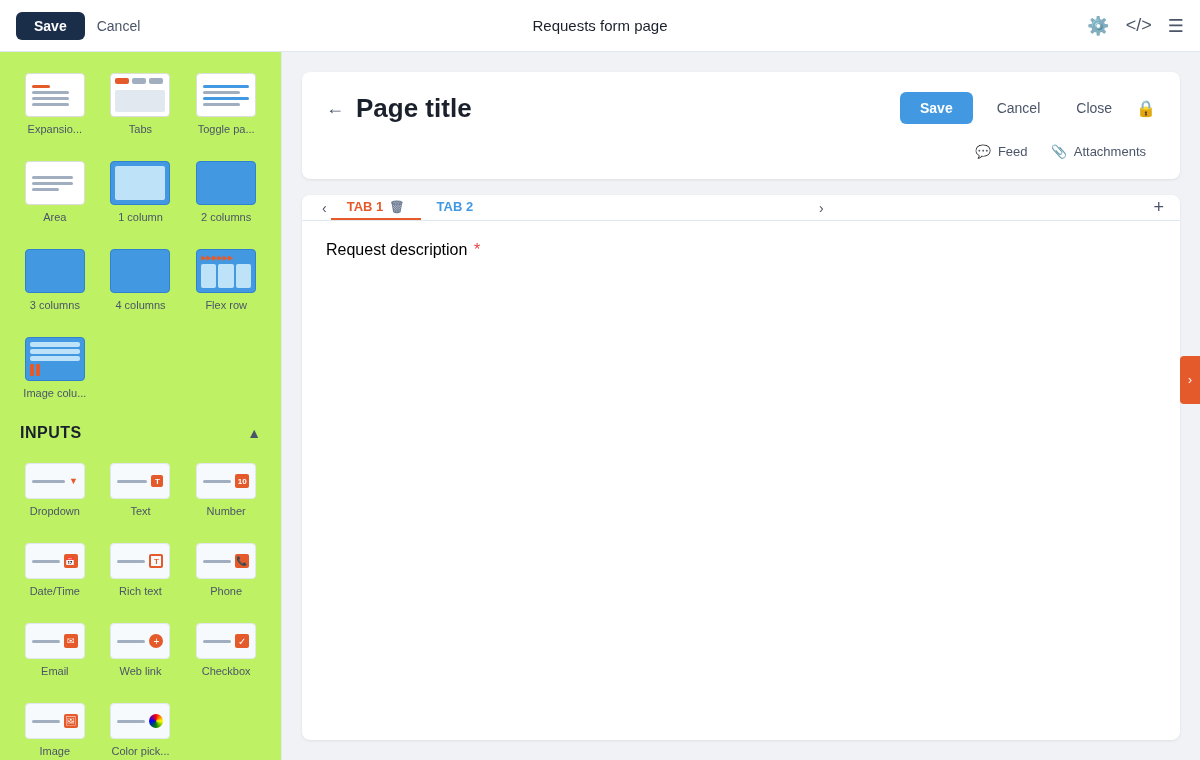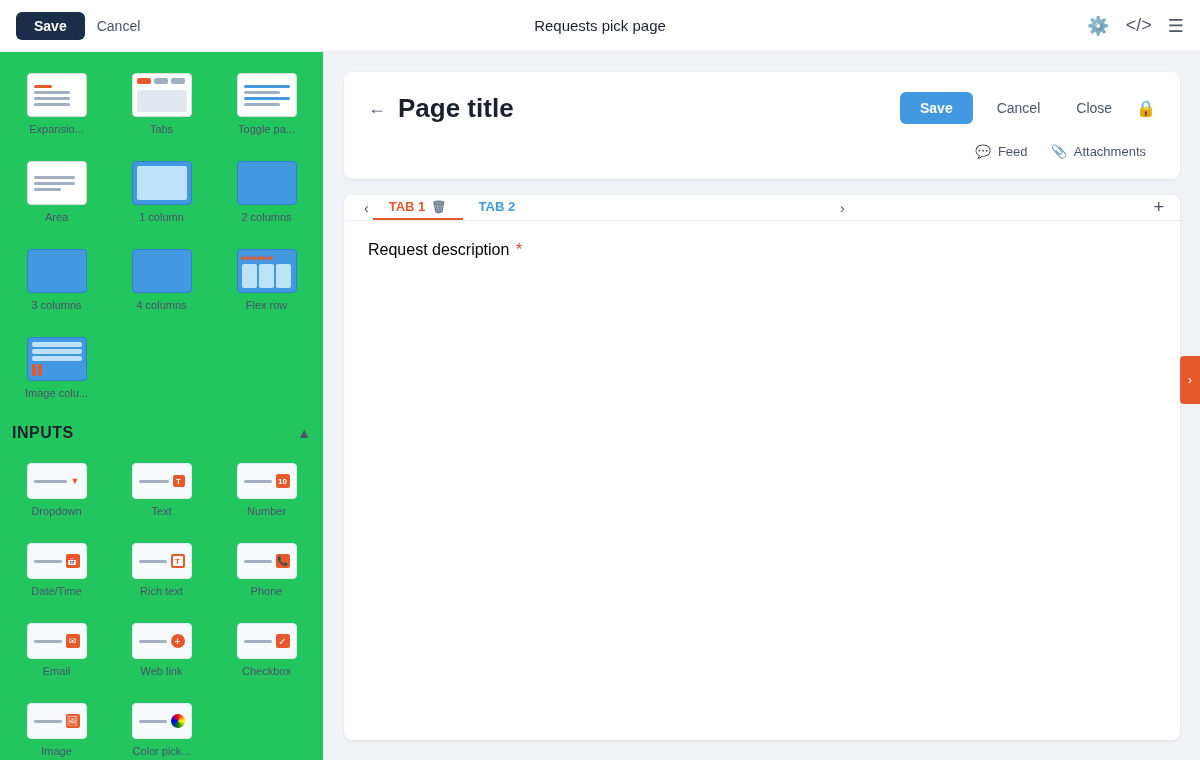--- a/index.html
+++ b/index.html
@@ -26,22 +26,22 @@
     .icon-btn {
       background: none; border: none; cursor: pointer; color: #4a5568;
       font-size: 18px; display: flex; align-items: center;
     }
 
     
     .main-layout { display: flex; height: calc(760px - 52px); }
 
     
     .sidebar {
-      width: 324px; background: #22c55e; border-right: 1px solid #e2e8f0;
-      overflow-y: auto; padding: 12px 8px;
+      width: 282px; background: #bef264; border-right: 1px solid #e2e8f0;
+      overflow-y: auto; padding: 12px 16px;
       flex-shrink: 0;
     }
 
     .widget-grid {
       display: grid; grid-template-columns: repeat(3, 1fr); gap: 8px;
       margin-bottom: 8px;
     }
     .widget-item {
       display: flex; flex-direction: column; align-items: center;
       gap: 6px; padding: 8px 4px; border-radius: 6px; cursor: pointer;
@@ -151,21 +151,21 @@
       border: 1px solid #e2e8f0; border-radius: 4px;
       width: 60px; height: 36px; padding: 0 6px; gap: 4px;
     }
   </style>
 </head>
 <body>
 
 <div class="top-bar">
   <button class="btn-save-top">Save</button>
   <button class="btn-cancel-top">Cancel</button>
-  <span class="top-bar-title">Requests pick page</span>
+  <span class="top-bar-title">Requests form page</span>
   <div class="top-bar-right">
     <button class="icon-btn" title="Settings">
       ⚙️
     </button>
     <button class="icon-btn" title="Code">
       &lt;/&gt;
     </button>
     <button class="icon-btn" title="Filter">
       ☰
     </button>

